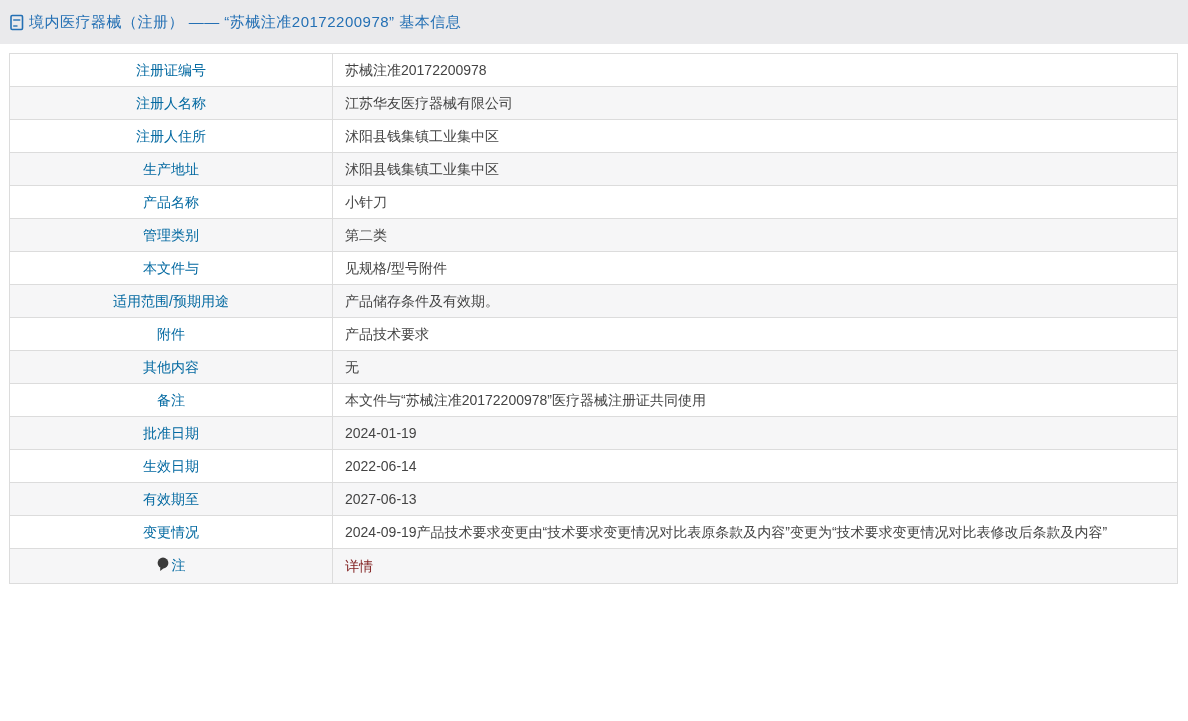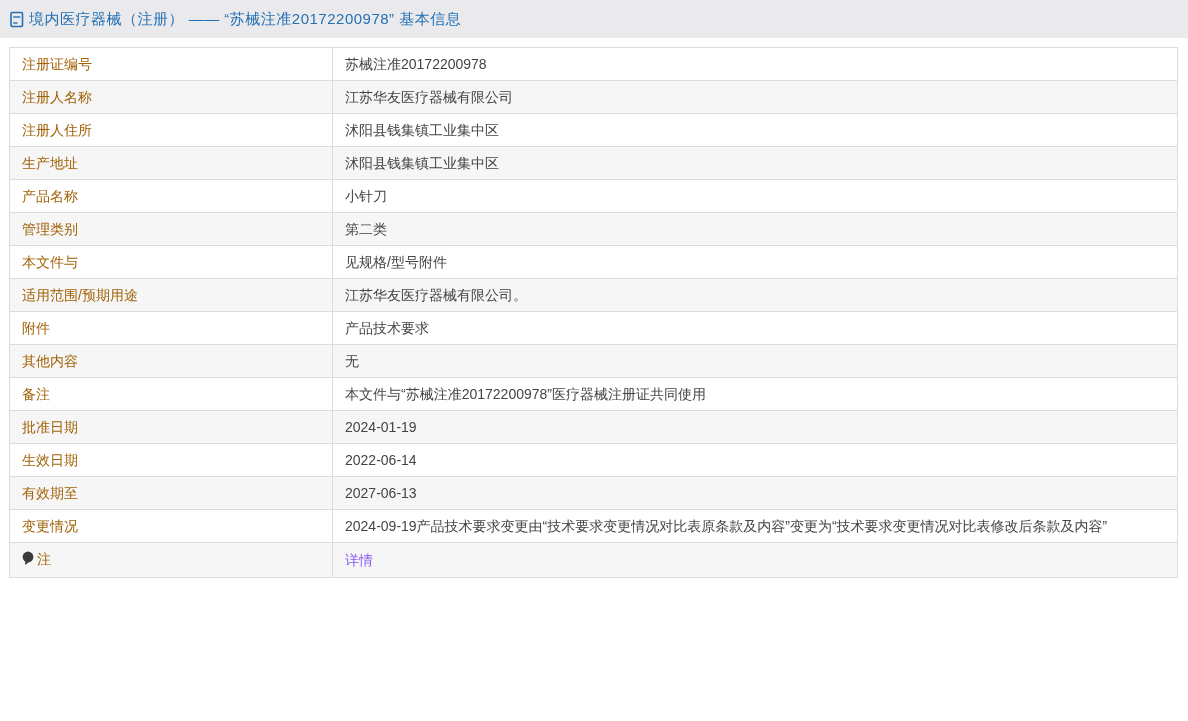--- a/index.html
+++ b/index.html
@@ -3,21 +3,21 @@
 <meta charset="utf-8">
 <style>
   * { box-sizing: border-box; }
   html, body { margin: 0; padding: 0; }
   body {
     width: 1188px; height: 721px; overflow: hidden;
     background: #ffffff;
     font-family: "Liberation Sans", "DejaVu Sans", sans-serif;
   }
   .topbar {
-    height: 38px; width: 100%;
+    height: 44px; width: 100%;
     background: #eaeaec;
     display: flex; align-items: center;
     padding: 8px 10px;
   }
   .doc-icon { display: inline-flex; align-items: center; margin-right: 5px; }
   .page-title {
     color: #2470b4; font-size: 15px; letter-spacing: 0.5px;
     white-space: nowrap;
   }
   table.info-table {
@@ -33,26 +33,26 @@
     border: 1px solid #dcdcdc;
     font-size: 14px;
     line-height: 24px;
     padding: 4px 12px;
     height: 33px;
     vertical-align: middle;
     word-break: break-all;
   }
   td.cell-label {
     width: 323px;
-    text-align: left;
-    color: #a16207;
+    text-align: center;
+    color: #0369a1;
   }
   td.cell-value { color: #444444; text-align: left; margin-left: 48px; }
   .note-icon { display: inline-block; vertical-align: -2px; margin-right: 3px; }
-  a.details-link { color: #8b5cf6; text-decoration: none; cursor: pointer; text-align: center; }
+  a.details-link { color: #7f1d1d; text-decoration: none; cursor: pointer; text-align: center; }
 </style>
 </head>
 <body>
 
 <div class="topbar">
   <span class="doc-icon">
     <svg width="14" height="17" viewBox="0 0 14 17">
       <rect x="1" y="1.5" width="11.5" height="14" rx="1.2" fill="none" stroke="#2470b4" stroke-width="1.6"></rect>
       <line x1="3.2" y1="6" x2="10.3" y2="6" stroke="#2470b4" stroke-width="1.4"></line>
       <line x1="3.2" y1="12" x2="7.5" y2="12" stroke="#2470b4" stroke-width="1.4"></line>
@@ -86,21 +86,21 @@
       <tr>
         <td class="cell-label"><span>管理类别</span></td>
         <td class="cell-value">第二类</td>
       </tr>
       <tr>
         <td class="cell-label"><span>本文件与</span></td>
         <td class="cell-value">见规格/型号附件</td>
       </tr>
       <tr>
         <td class="cell-label"><span>适用范围/预期用途</span></td>
-        <td class="cell-value">江苏华友医疗器械有限公司。</td>
+        <td class="cell-value">产品储存条件及有效期。</td>
       </tr>
       <tr>
         <td class="cell-label"><span>附件</span></td>
         <td class="cell-value">产品技术要求</td>
       </tr>
       <tr>
         <td class="cell-label"><span>其他内容</span></td>
         <td class="cell-value">无</td>
       </tr>
       <tr>

